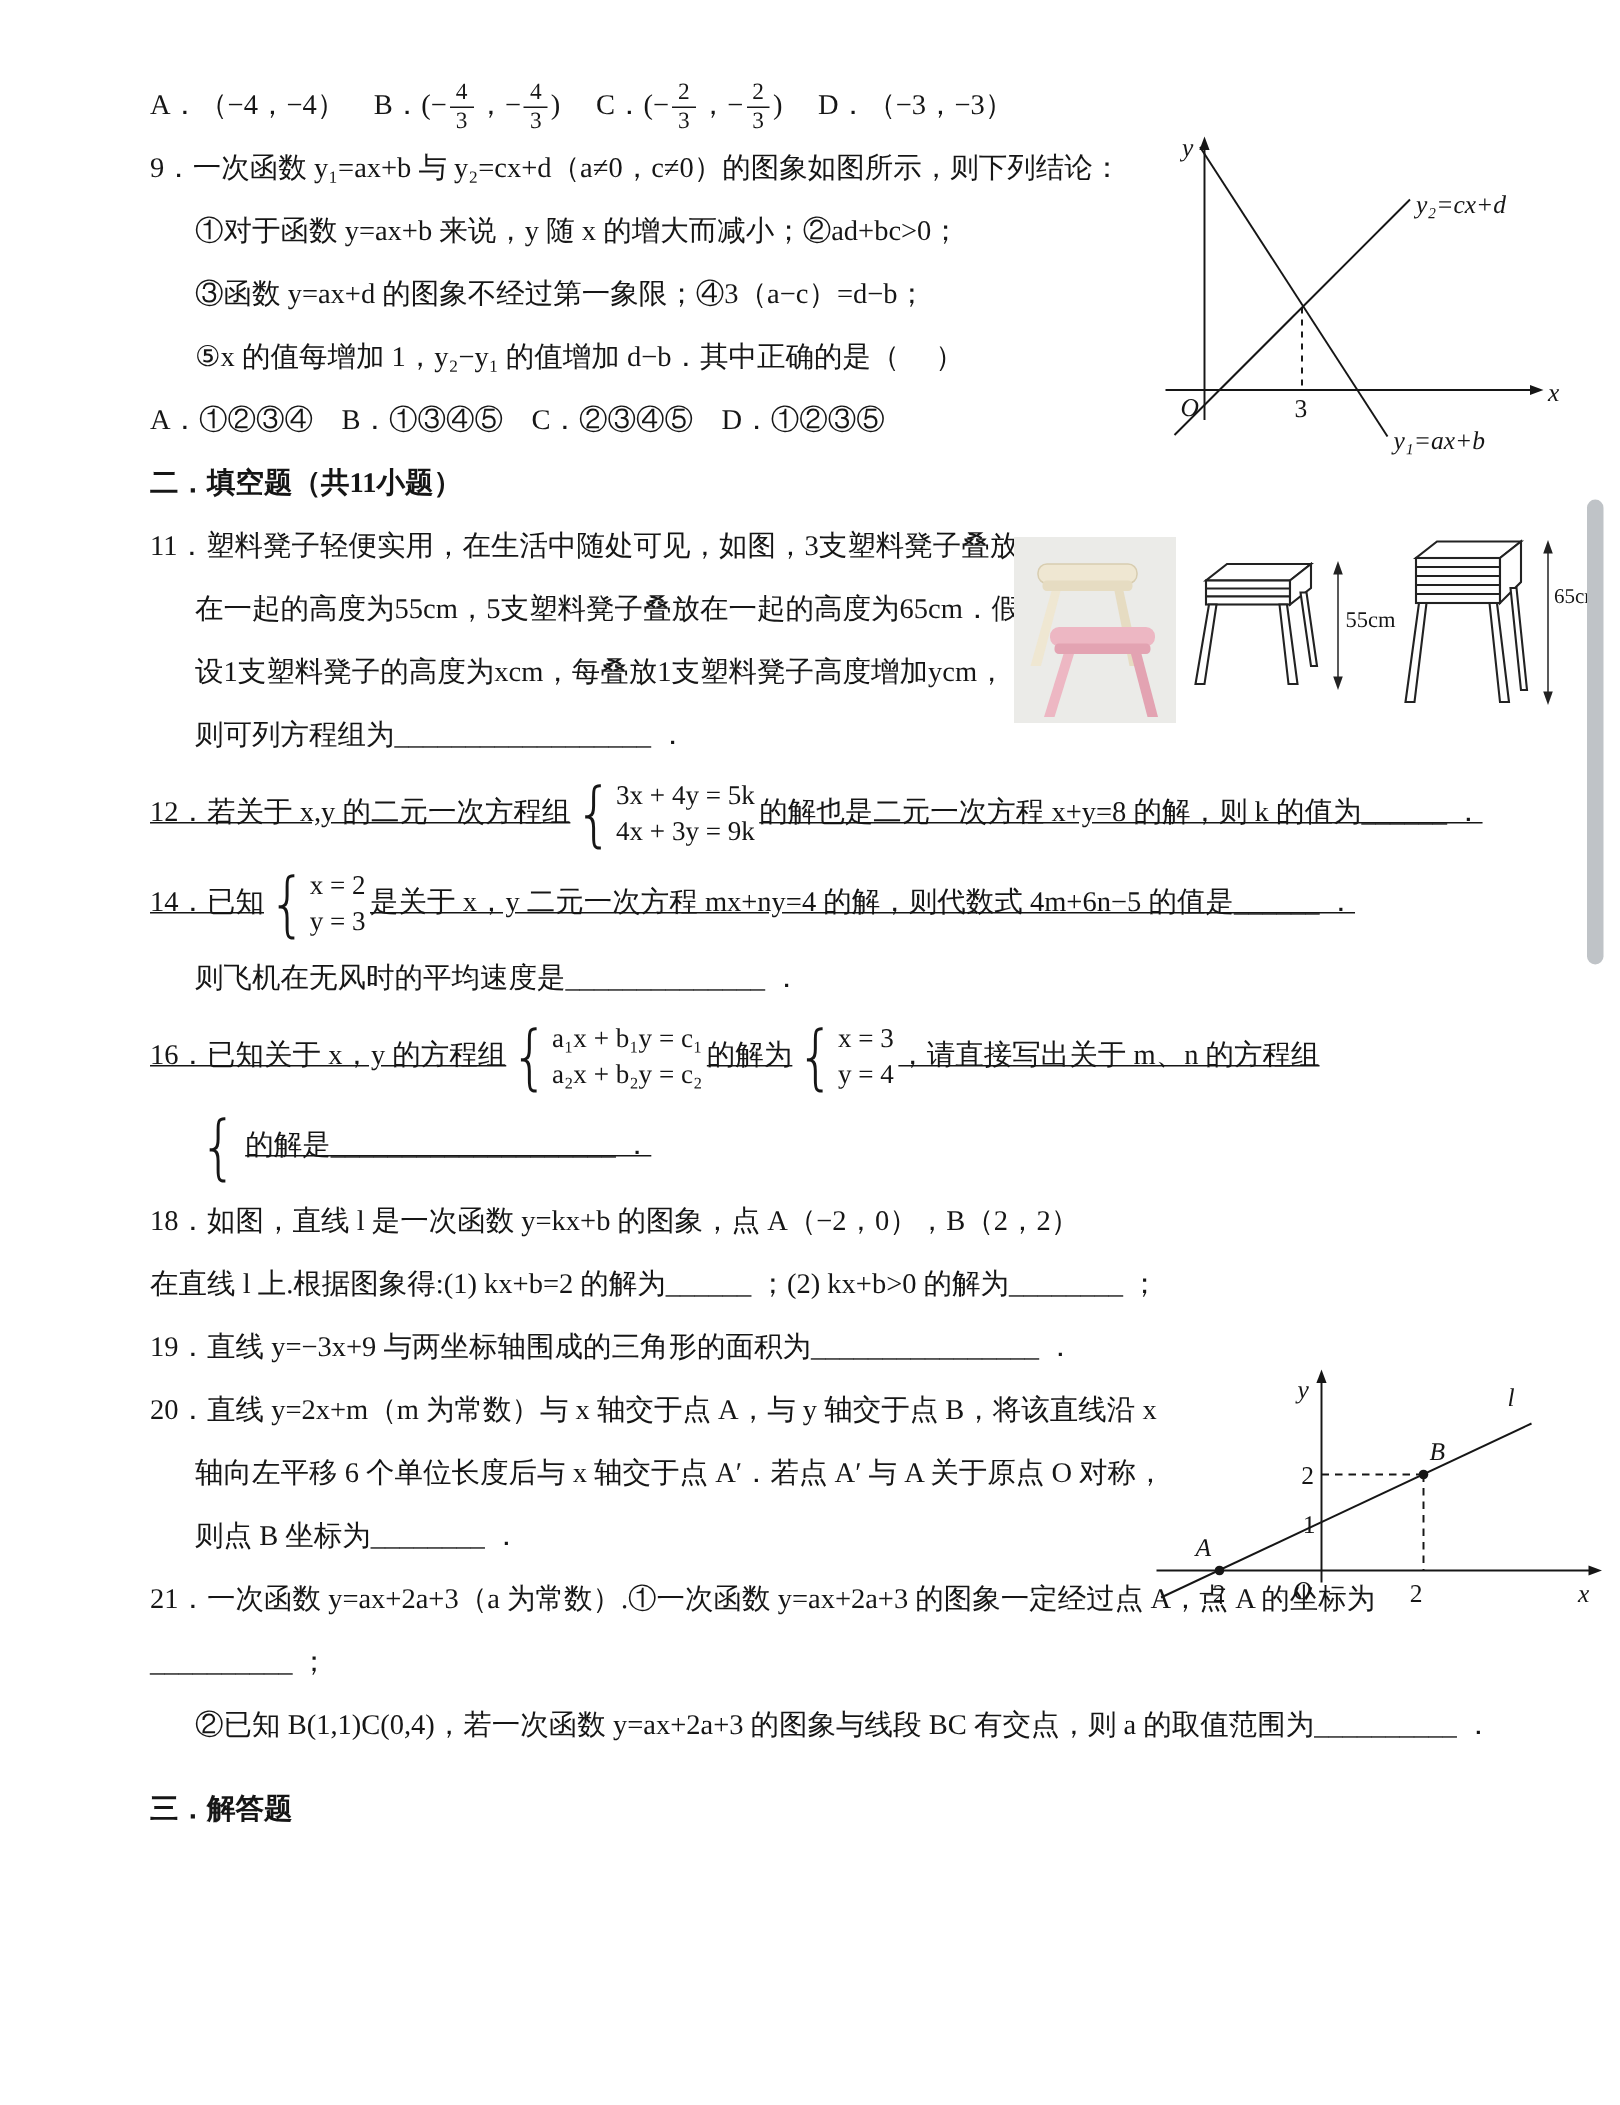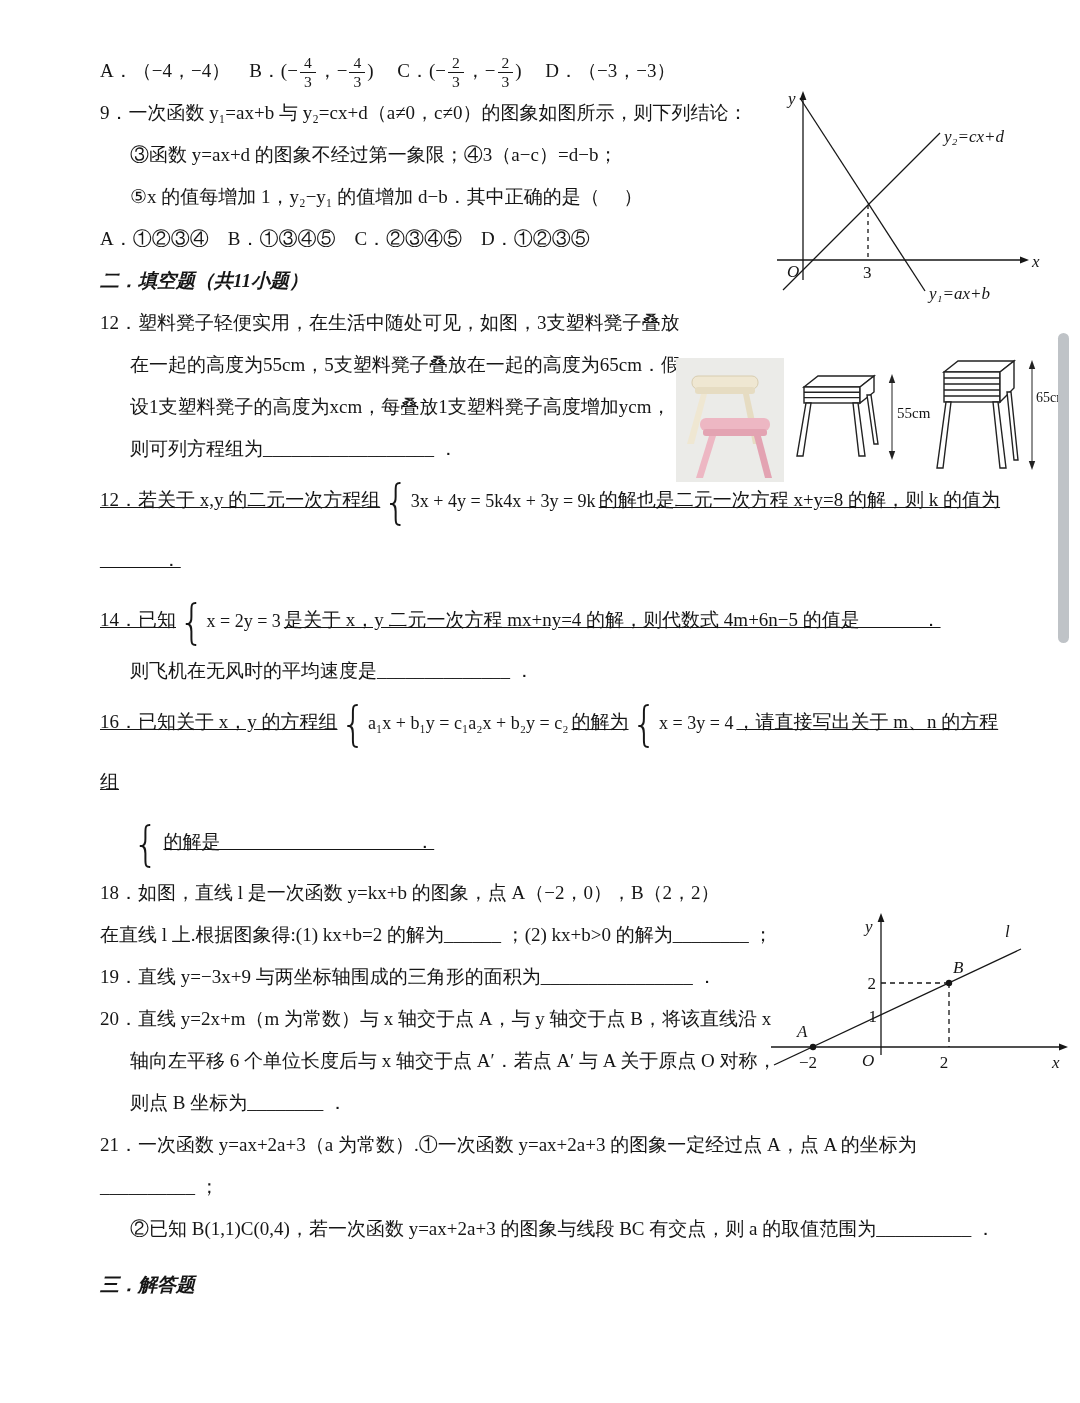--- a/index.html
+++ b/index.html
@@ -5,50 +5,51 @@
   * { margin:0; padding:0; box-sizing:border-box; }
   html,body { background:#ffffff; }
   .page {
     position:relative; width:1080px; height:1403px; background:#fff;
     font-family:"Liberation Serif","DejaVu Serif",serif; color:#161616; overflow:hidden;
   }
   .content { position:absolute; left:100px; top:50px; width:905px; }
   .ln { min-height:42px; line-height:42px; font-size:19px; white-space:pre-wrap; }
   .ln.ind { padding-left:30px; }
   .ln.tall { line-height:60px; min-height:60px;text-decoration:underline; }
-  .ln.sec { font-weight:bold;font-style:italic; }
+  .ln.sec { font-weight:bold; }
   .frac { display:inline-flex; flex-direction:column; text-align:center; vertical-align:middle; font-size:0.82em; line-height:1.15; margin:0 2px; }
   .frac .num { border-bottom:1.4px solid #161616; padding:0 4px; }
   .frac .den { padding:0 4px; }
   .sys { display:inline-flex; align-items:center; vertical-align:middle; margin:0 3px; }
   .sys .brace { font-family:"DejaVu Sans",sans-serif; font-size:40px; line-height:1; font-weight:300; transform:scaleY(1.18); margin-right:2px; }
-  .sys .syscol { display:inline-flex; flex-direction:row; }
+  .sys .syscol { display:inline-flex; flex-direction:column; }
   .sys .sysrow { line-height:1.3; font-size:0.95em; white-space:pre; }
   .fig { position:absolute; }
   .footer { position:absolute; left:0; top:1322px; width:100%; text-align:center; font-size:16px; }
   .footer b { font-family:"Liberation Sans",sans-serif; font-size:15px; }
   .scrollbar-thumb { position:absolute; left:1058px; top:333px; width:11px; height:310px; background:#bfc3c7; border-radius:6px; }
   svg text { font-family:"Liberation Serif","DejaVu Serif",serif; }
 </style>
 </head>
 <body>
 
 <div class="page">
 
   <div class="content">
     <div class="ln">A．（−4，−4）    B．(−<span class="frac"><span class="num">4</span><span class="den">3</span></span>，−<span class="frac"><span class="num">4</span><span class="den">3</span></span>)     C．(−<span class="frac"><span class="num">2</span><span class="den">3</span></span>，−<span class="frac"><span class="num">2</span><span class="den">3</span></span>)     D．（−3，−3）</div>
 
     <div class="ln">9．一次函数 y₁=ax+b 与 y₂=cx+d（a≠0，c≠0）的图象如图所示，则下列结论：</div>
+    <div class="ln ind">①对于函数 y=ax+b 来说，y 随 x 的增大而减小；②ad+bc&gt;0；</div>
     <div class="ln ind">③函数 y=ax+d 的图象不经过第一象限；④3（a−c）=d−b；</div>
     <div class="ln ind">⑤x 的值每增加 1，y₂−y₁ 的值增加 d−b．其中正确的是（     ）</div>
     <div class="ln">A．①②③④    B．①③④⑤    C．②③④⑤    D．①②③⑤</div>
 
     <div class="ln sec">二．填空题（共11小题）</div>
 
-    <div class="ln">12．塑料凳子轻便实用，在生活中随处可见，如图，3支塑料凳子叠放</div>
+    <div class="ln">11．塑料凳子轻便实用，在生活中随处可见，如图，3支塑料凳子叠放</div>
     <div class="ln ind">在一起的高度为55cm，5支塑料凳子叠放在一起的高度为65cm．假</div>
     <div class="ln ind">设1支塑料凳子的高度为xcm，每叠放1支塑料凳子高度增加ycm，</div>
     <div class="ln ind">则可列方程组为__________________ ．</div>
 
     <div class="ln tall">12．若关于 x,y 的二元一次方程组<span class="sys"><span class="brace">{</span><span class="syscol"><span class="sysrow">3x + 4y = 5k</span><span class="sysrow">4x + 3y = 9k</span></span></span>的解也是二元一次方程 x+y=8 的解，则 k 的值为______ ．</div>
     <div class="ln tall">14．已知<span class="sys"><span class="brace">{</span><span class="syscol"><span class="sysrow">x = 2</span><span class="sysrow">y = 3</span></span></span>是关于 x，y 二元一次方程 mx+ny=4 的解，则代数式 4m+6n−5 的值是______ ．</div>
 
     <div class="ln ind">则飞机在无风时的平均速度是______________ ．</div>
 
     <div class="ln tall">16．已知关于 x，y 的方程组<span class="sys"><span class="brace">{</span><span class="syscol"><span class="sysrow">a₁x + b₁y = c₁</span><span class="sysrow">a₂x + b₂y = c₂</span></span></span>的解为<span class="sys"><span class="brace">{</span><span class="syscol"><span class="sysrow">x = 3</span><span class="sysrow">y = 4</span></span></span>，请直接写出关于 m、n 的方程组</div>

